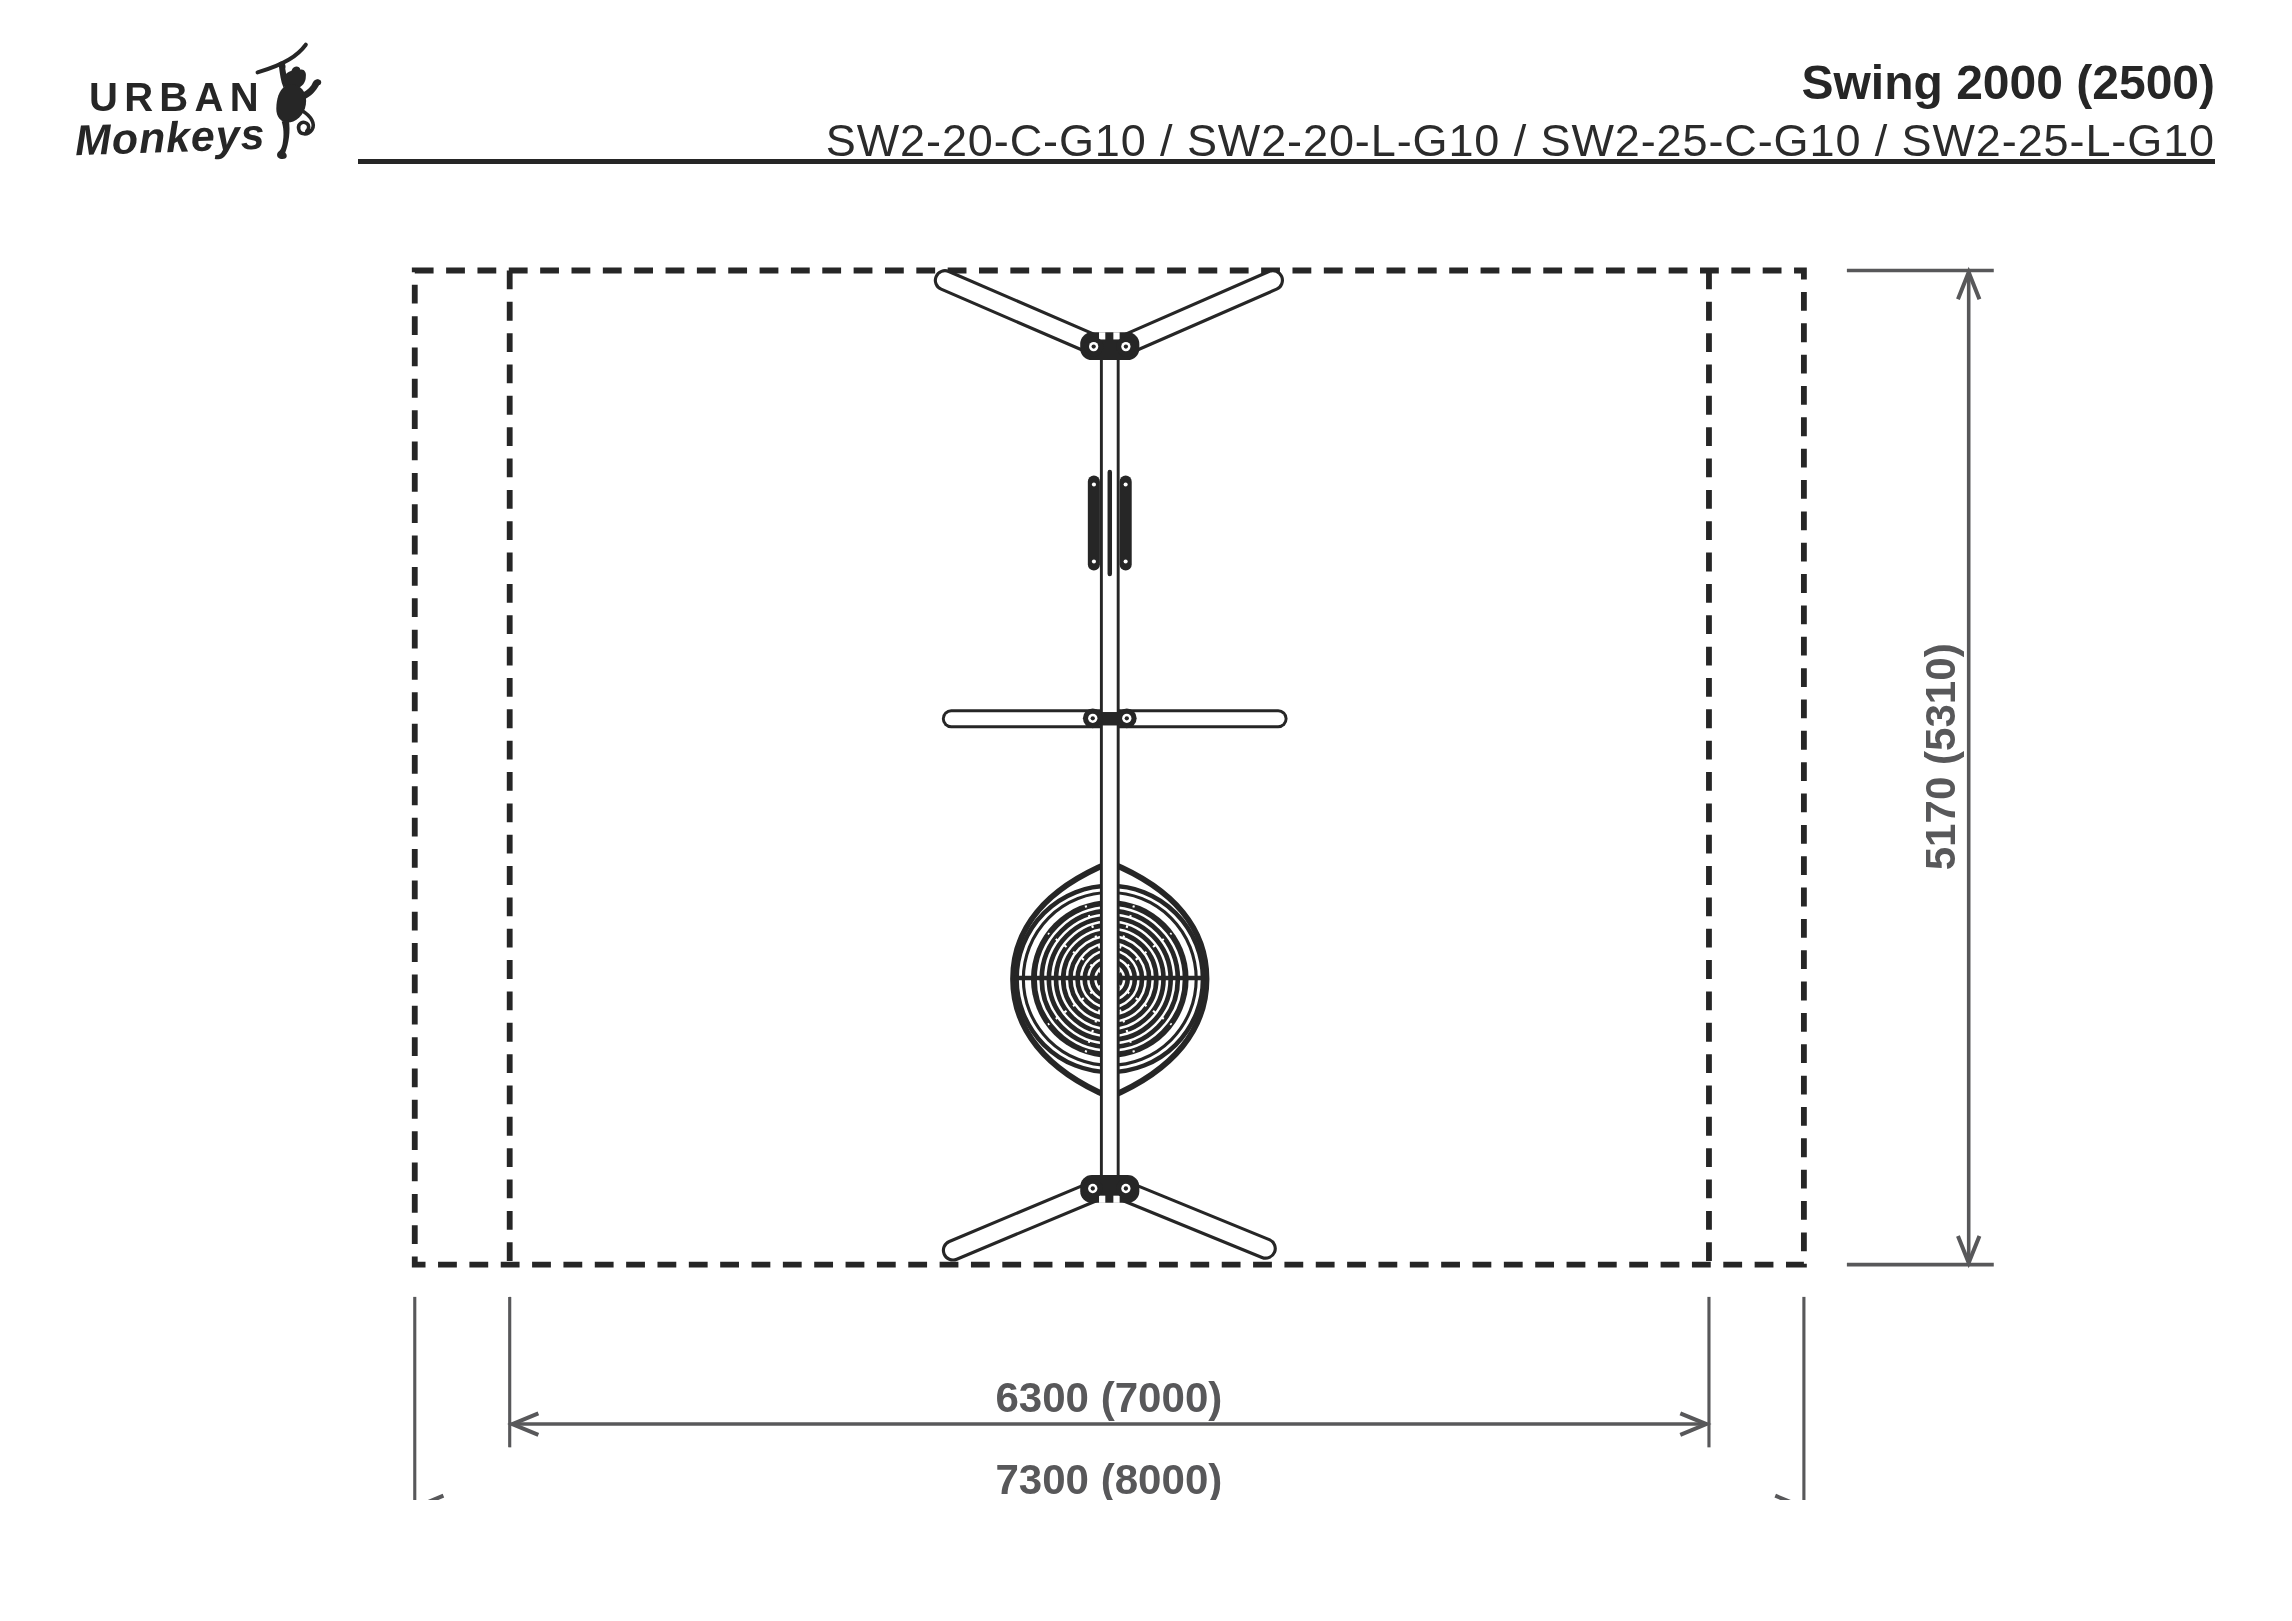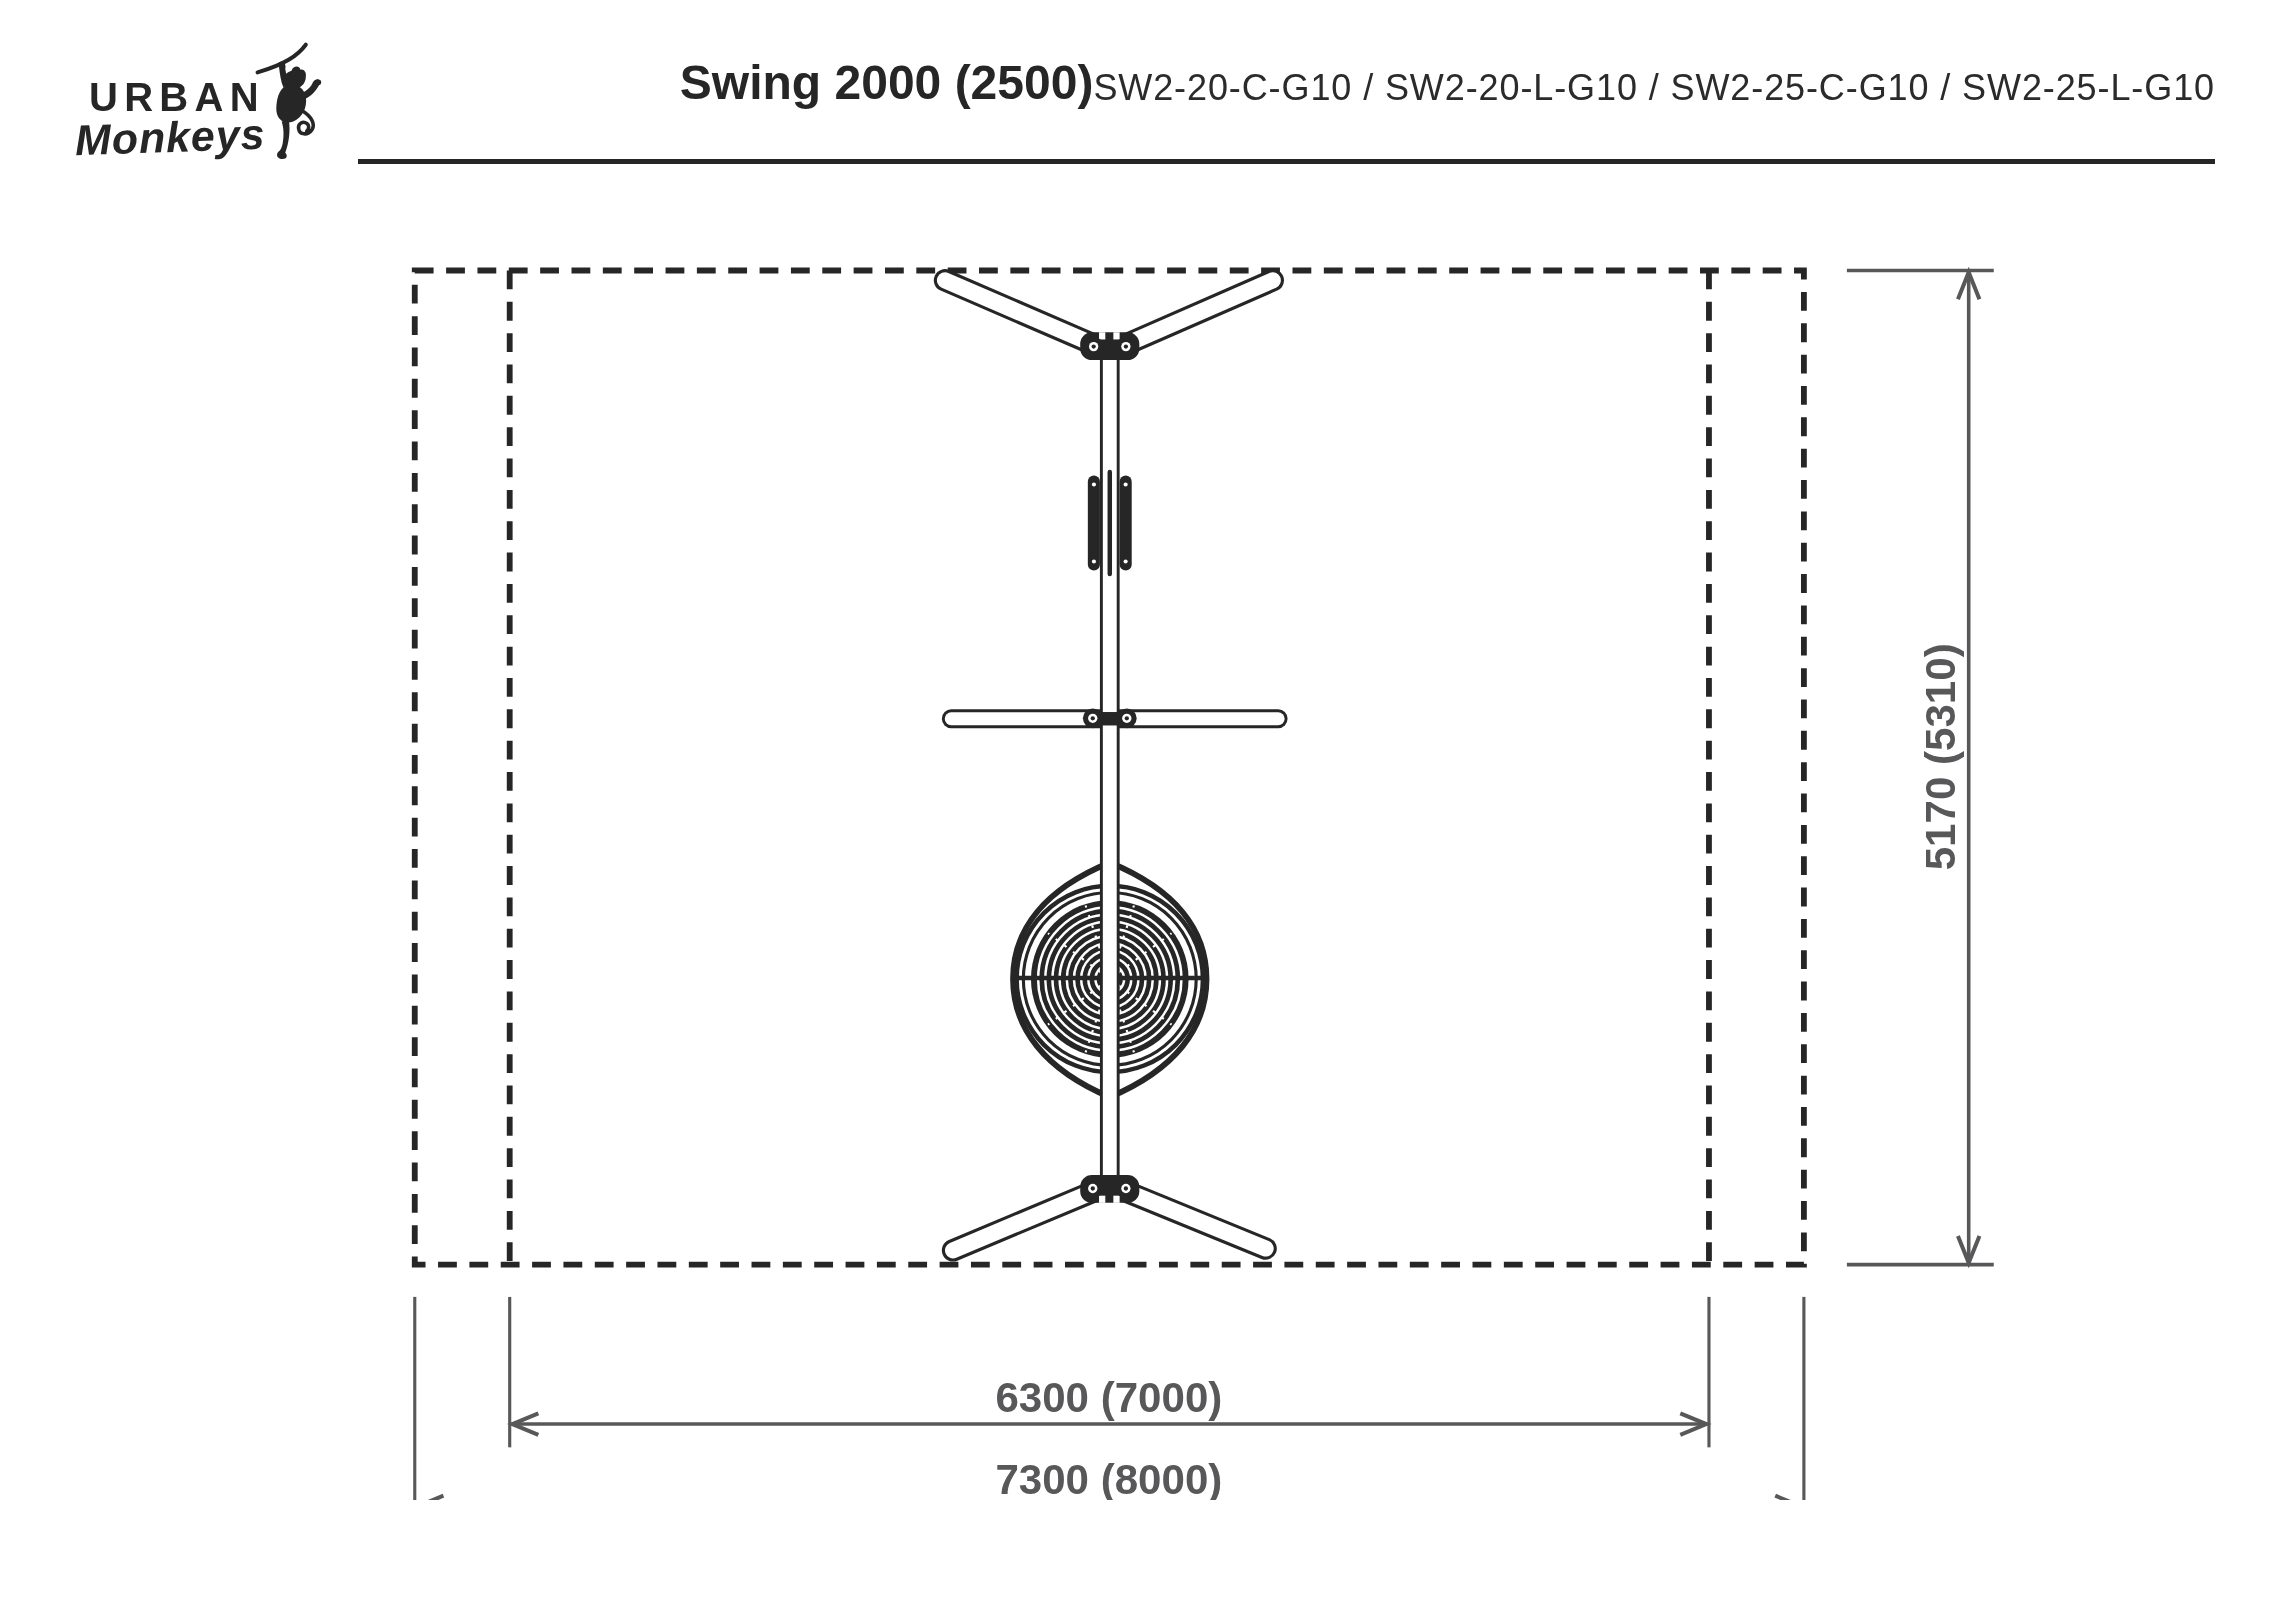--- a/index.html
+++ b/index.html
@@ -21,28 +21,28 @@
     position:absolute;left:75px;top:116px;
     font-size:43px;font-weight:700;font-style:italic;letter-spacing:0.9px;line-height:1;
     transform:rotate(-2deg);
     white-space:nowrap;
   }
   .logo-monkey{
     position:absolute;left:251px;top:34px;width:81px;height:134px;
   }
   .title-block{
     position:absolute;right:78px;top:59px;
-    display:flex;flex-direction:row;
+    display:flex;flex-direction:column;align-items:flex-end;
   }
   .product-title{
     font-size:48px;font-weight:700;line-height:1;white-space:nowrap;
   }
   .product-codes{
     margin-top:10.7px;
-    font-size:36px;font-weight:400;letter-spacing:0.9px;line-height:1;
+    font-size:45px;font-weight:400;letter-spacing:0.9px;line-height:1;
     white-space:nowrap;color:#2b2b2b;
   }
   .header-rule{
     position:absolute;left:358px;top:159px;width:1857px;height:4.5px;
     background:#262626;
   }
   
   .drawing{position:absolute;left:0;top:0;width:2293px;height:1622px;}
   .dim-text{
     font-family:"Liberation Sans",sans-serif;

